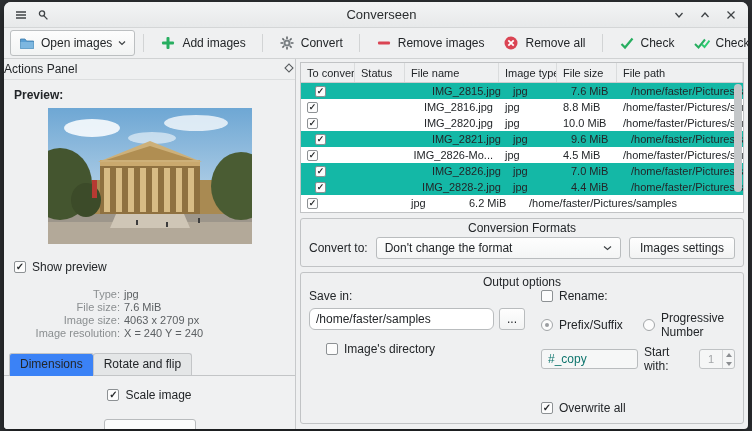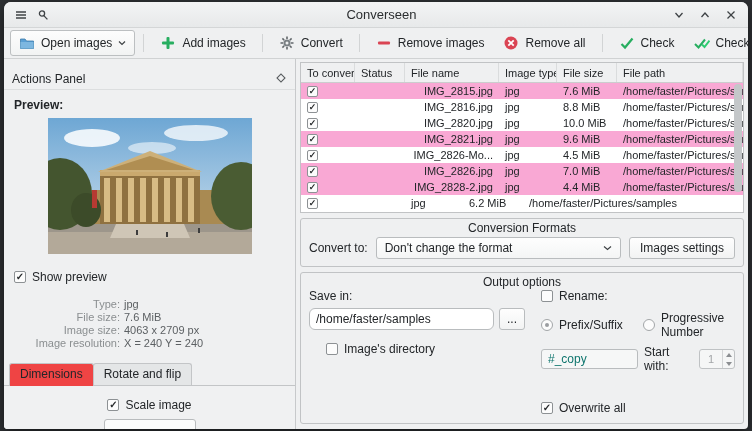--- a/index.html
+++ b/index.html
@@ -22,55 +22,55 @@
   .toolbar{height:31px;flex:none;display:flex;align-items:center;padding:0 6px;gap:3px;
     background:#eff0f1;border-bottom:1px solid #d0d2d3;}
   .tbtn{display:inline-flex;align-items:center;gap:6px;font-size:12px;color:#232629;
     padding:4px 8px;border-radius:3px;white-space:nowrap;}
   .tbtn.framed{border:1px solid #bcbfc1;background:linear-gradient(#fdfdfd,#f2f3f3);}
   .tsep{width:1px;height:18px;background:#d2d4d5;margin:0 5px;flex:none;}
   .icon16{width:16px;height:16px;flex:none;display:block;}
   
   .content{flex:1;display:flex;min-height:0;}
   .actions-panel{width:292px;flex:none;border-right:1px solid #c7c9cb;display:flex;flex-direction:column;background:#eff0f1;}
-  .panel-header{height:20px;flex:none;display:flex;align-items:center;padding:0 8px;font-size:12px;color:#232629;margin-top:10px;}
+  .panel-header{height:20px;flex:none;display:flex;align-items:center;padding:0 0;font-size:12px;color:#232629;}
   .panel-float{margin-left:auto;}
   .panel-body{flex:1;border-top:1px solid #dcdedf;display:flex;flex-direction:column;overflow:hidden;position:relative;}
   .preview-label{font-weight:bold;font-size:12px;color:#232629;margin:8px 10px 2px;}
   .preview-wrap{margin:4px auto 0;width:204px;height:136px;flex:none;}
   .cbrow{display:flex;align-items:center;gap:6px;font-size:12px;color:#232629;}
   .show-preview{margin:16px 10px 0;}
   .meta{margin-top:14px;font-size:11px;line-height:13px;}
   .mrow{display:flex;gap:4px;}
   .mlabel{width:116px;text-align:right;color:#8a8e90;flex:none;}
   .mvalue{color:#5c6063;}
   .tabbar{display:flex;margin-top:12px;padding-left:5px;border-bottom:1px solid #c3c5c7;align-items:flex-end;}
   .tab{font-size:12px;color:#232629;padding:3px 10px 4px;border:1px solid #c3c5c7;border-bottom:none;
     border-radius:3px 3px 0 0;background:#e4e6e7;margin-right:-1px;}
-  .tab.active{background:#ef4444;position:relative;top:1px;padding-bottom:5px;}
+  .tab.active{background:#3b82f6;position:relative;top:1px;padding-bottom:5px;}
   .tab-content{flex:1;background:#f0f1f2;position:relative;}
   .scale-row{justify-content:center;margin-top:12px;}
   .cut-widget{position:absolute;bottom:-2px;left:50%;transform:translateX(-50%);width:92px;height:12px;
     background:#fbfcfc;border:1px solid #b8bbbd;border-radius:3px 3px 0 0;}
   
   .cb{width:12px;height:12px;flex:none;border:1px solid #8d9194;border-radius:2px;background:#fcfcfc;
     display:inline-flex;align-items:center;justify-content:center;}
   .cb.checked::after{content:"✓";font-size:10px;font-weight:bold;color:#26292b;margin-top:-1px;}
   .cb.sm{width:11px;height:11px;}
   .cb.sm.checked::after{font-size:9px;}
   .radio{width:12px;height:12px;flex:none;border:1px solid #a3a6a8;border-radius:50%;background:#fcfcfc;position:relative;}
   .radio.sel::after{content:"";position:absolute;inset:3px;border-radius:50%;background:#9b9ea1;}
   .dis{color:#a2a5a8;}
   
   .main{flex:1;display:flex;flex-direction:column;min-width:0;padding:3px 4px 5px;gap:5px;}
   .file-table{flex:none;height:151px;border:1px solid #c1c3c5;background:#fff;display:flex;flex-direction:column;position:relative;overflow:hidden;}
   .thead{display:flex;height:20px;flex:none;background:#eff0f1;border-bottom:1px solid #cbcdce;}
   .th{font-size:11px;color:#232629;display:flex;align-items:center;padding:0 6px;border-right:1px solid #dadcdd;white-space:nowrap;overflow:hidden;}
   .trow{display:flex;height:16px;flex:none;align-items:center;background:#fff;}
-  .trow.sel{background:#f9a8d4;}
+  .trow.sel{background:#14b8a6;padding-left:8px;}
   .td{font-size:11px;color:#232629;padding:0 6px;white-space:nowrap;overflow:hidden;display:flex;align-items:center;height:100%;}
   .c1{width:54px;flex:none;}
   .c2{width:50px;flex:none;}
   .c3{width:94px;flex:none;justify-content:flex-end;}
   .c4{width:58px;flex:none;}
   .c5{width:60px;flex:none;}
   .c6{flex:1;min-width:0;}
   .vscroll{position:absolute;right:1px;top:21px;bottom:2px;width:8px;}
   .vthumb{position:absolute;top:0;width:8px;height:86%;background:#c4c7c9;border-radius:4px;}
   

